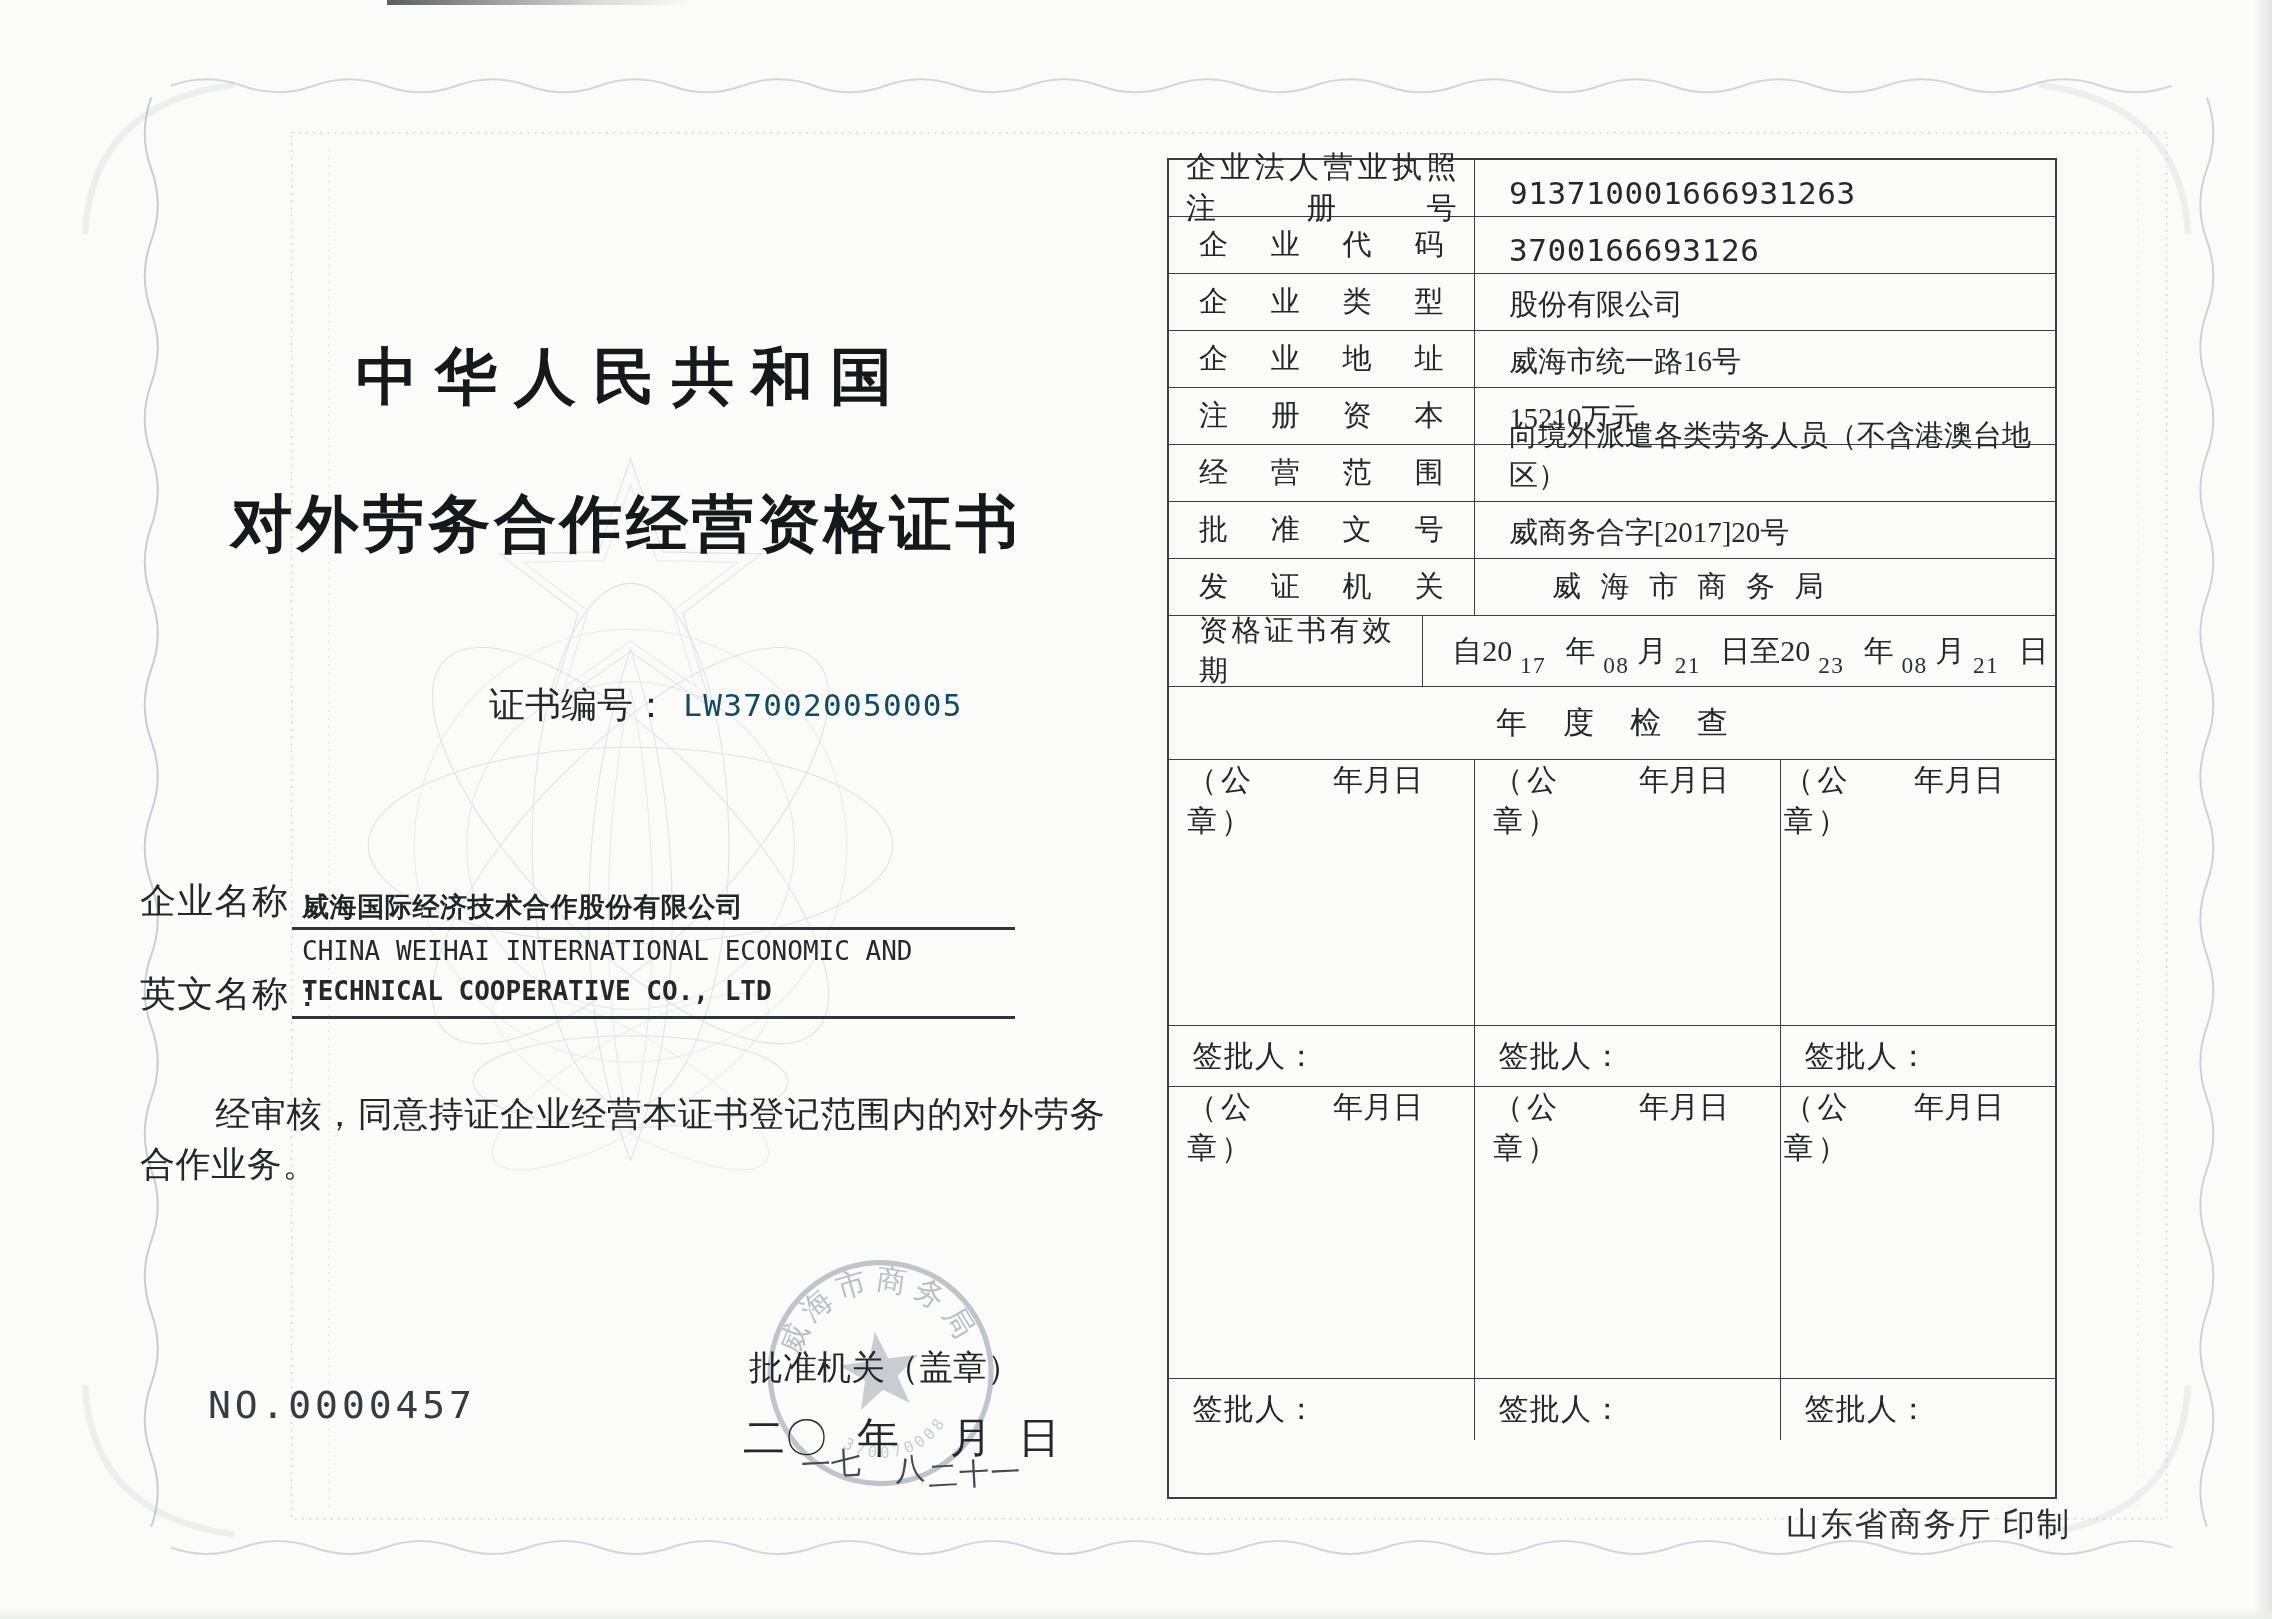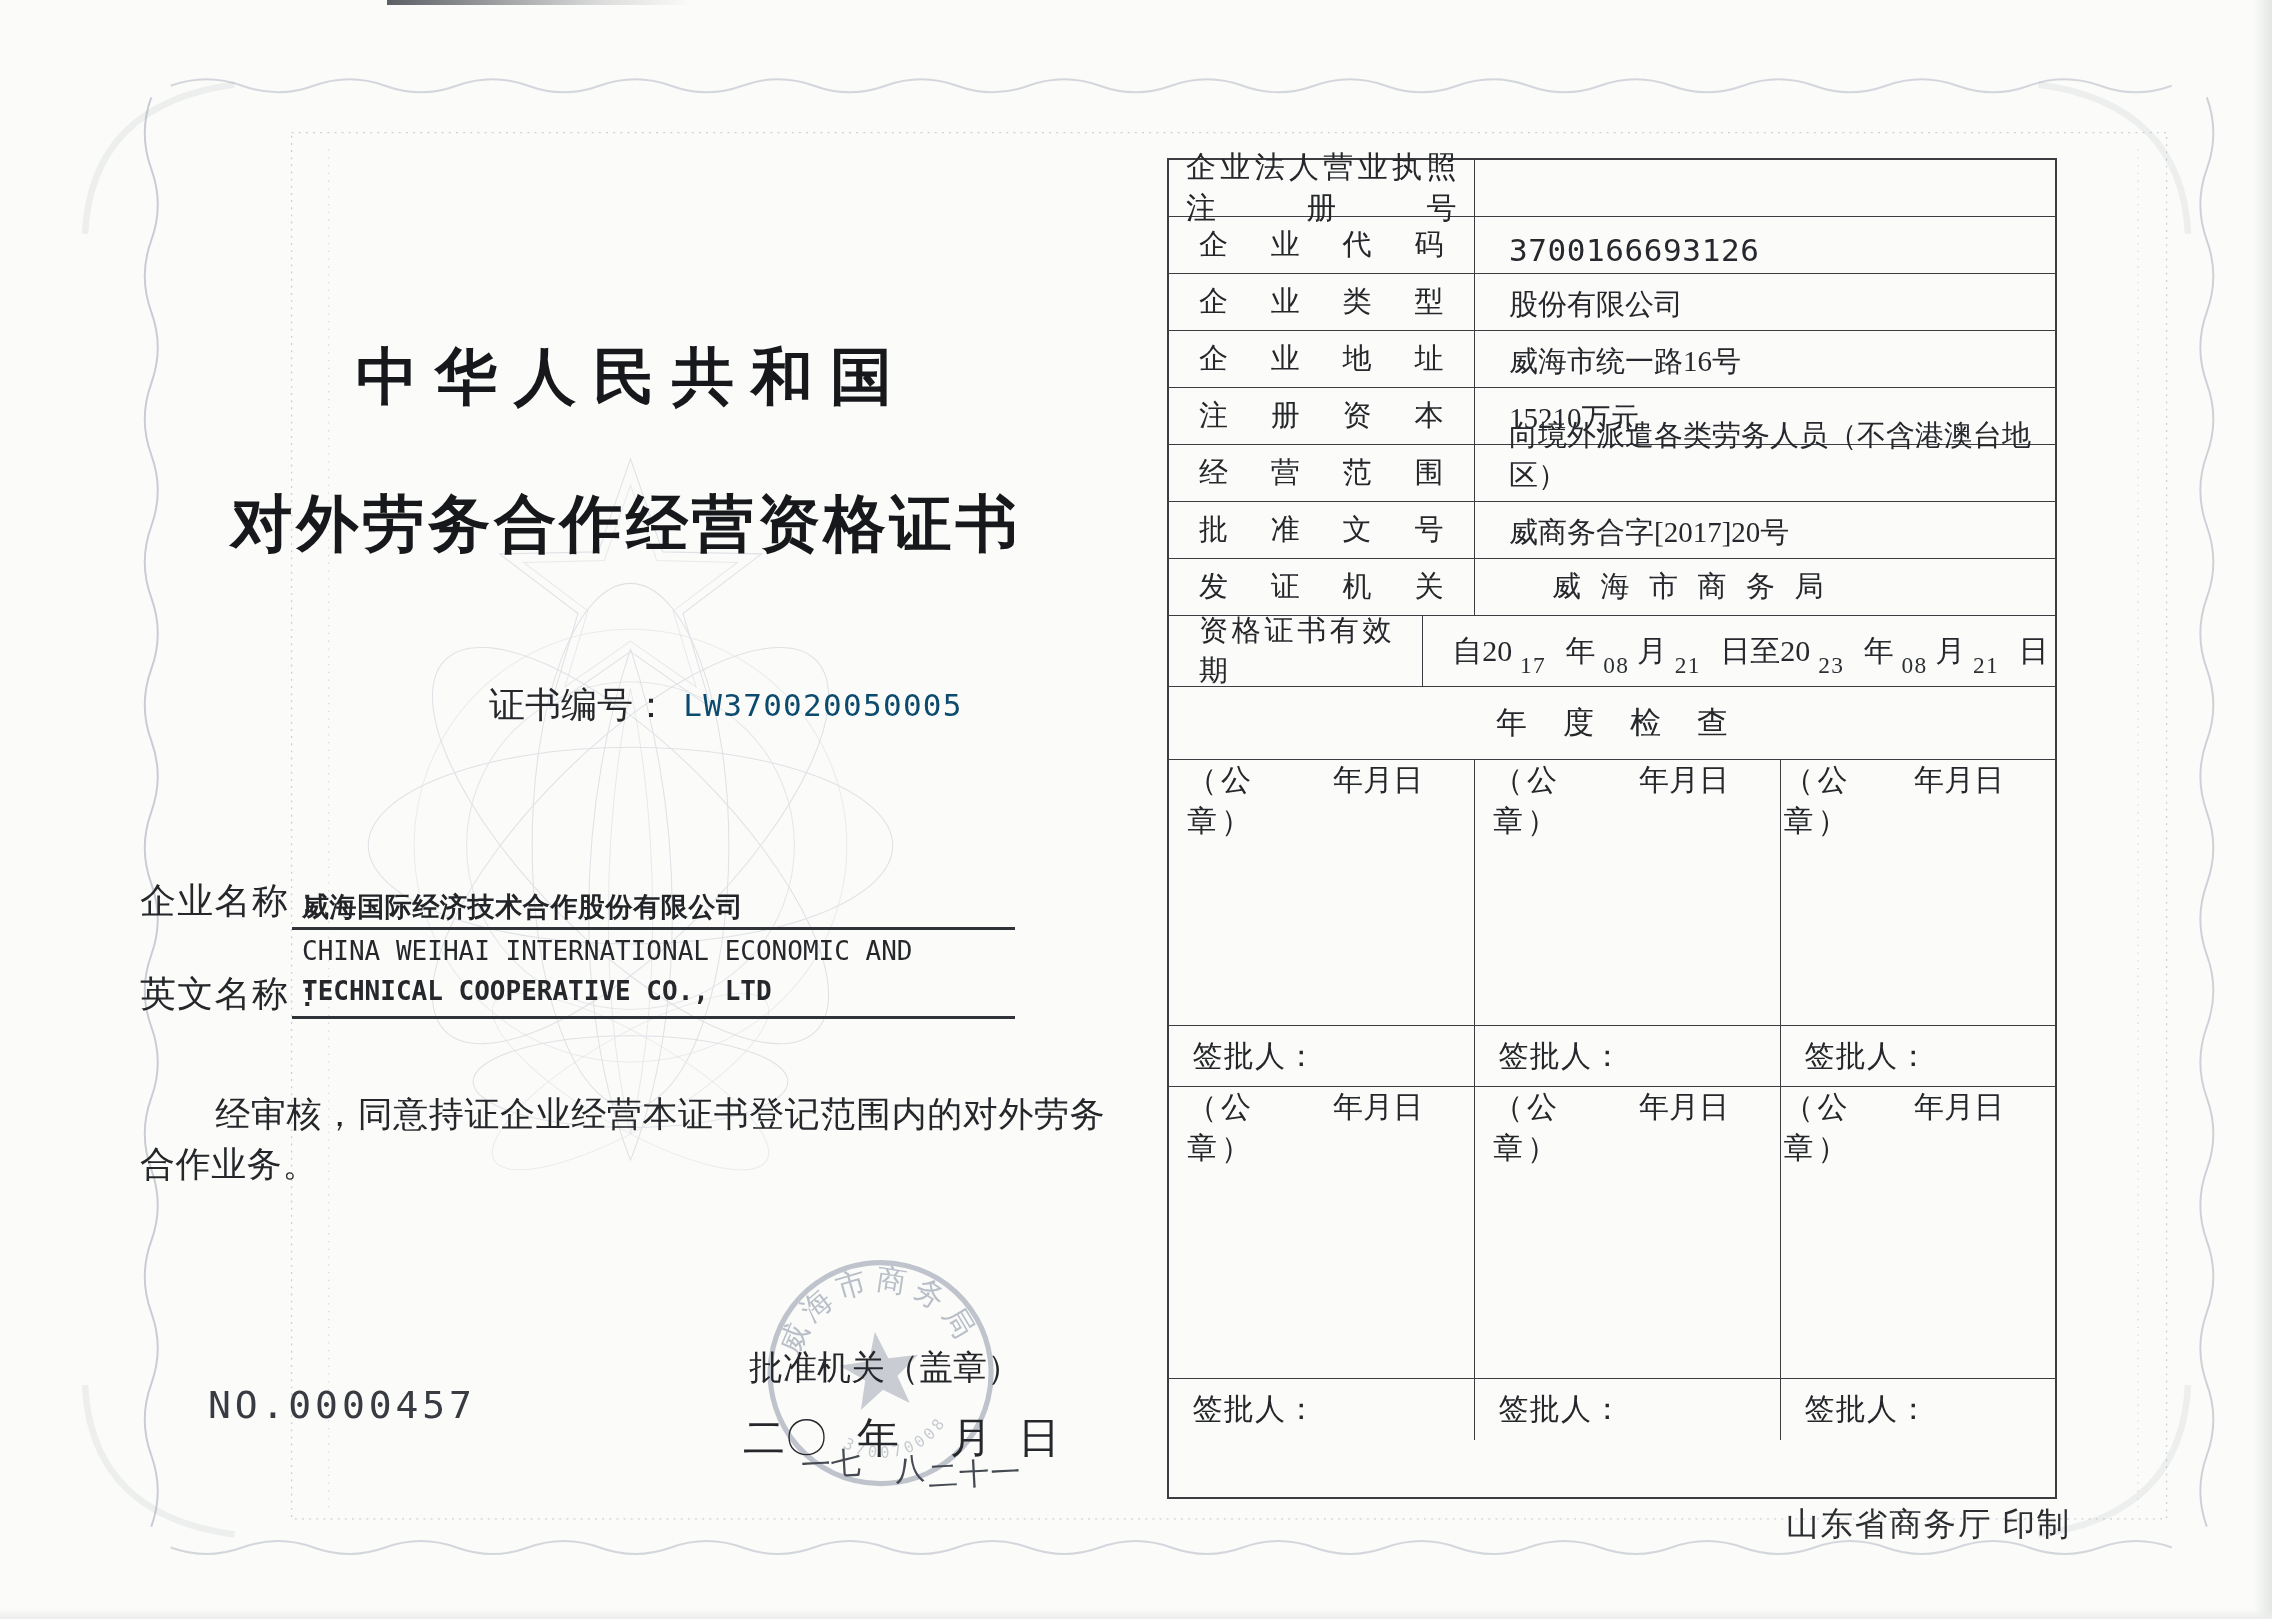--- a/index.html
+++ b/index.html
@@ -153,20 +153,21 @@
       <textPath href="#sealArcBottom" startOffset="10%">3700700081</textPath>
     </text>
   </svg>
 
   <div class="abs cert-table">
 
     <div class="t-row r88">
       <div class="t-label tight">
           <span>企业法人营业执照注册号</span>
         </div>
+      <div class="t-value mono">913710001666931263</div>
     </div>
     <div class="t-row r88">
       <div class="t-label">
           <span>企业代码</span>
         </div>
       <div class="t-value mono">3700166693126</div>
     </div>
     <div class="t-row r88">
       <div class="t-label">
           <span>企业类型</span>

